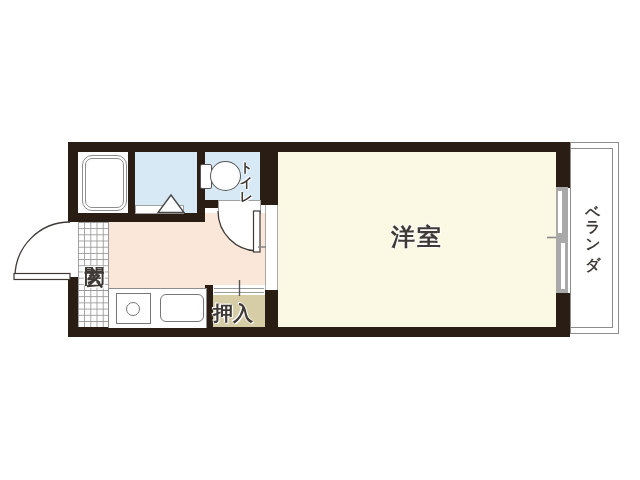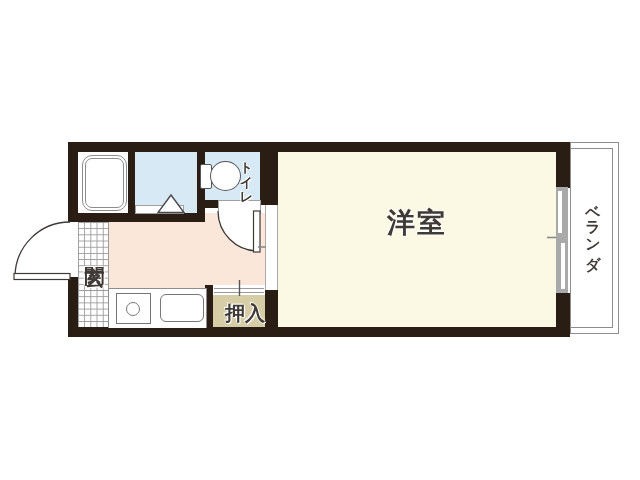--- a/index.html
+++ b/index.html
@@ -92,17 +92,17 @@
     <polygon points="171,195 158,212.5 184,212.5" fill="#fcfdfe" stroke="#4a4a4a" stroke-width="1.4"></polygon>
     <line x1="547" y1="237.5" x2="556" y2="237.5" stroke="#8a8a8a" stroke-width="1.6"></line>
     <line x1="258" y1="247" x2="266" y2="247" stroke="#8a8a8a" stroke-width="1.6"></line>
     <line x1="214" y1="288.5" x2="264" y2="288.5" stroke="#9a9a9a" stroke-width="1"></line>
     <line x1="214" y1="292.5" x2="264" y2="292.5" stroke="#9a9a9a" stroke-width="1"></line>
     <line x1="239.5" y1="280" x2="239.5" y2="296" stroke="#555" stroke-width="1.4"></line>
   </svg>
 
   <div class="label vtext" style="left:237px;top:153px;height:50px;font-size:13px;letter-spacing:0;">トイレ</div>
   <div class="label vtext" style="left:82px;top:250px;height:66px;font-size:20px;letter-spacing:0;">玄関</div>
-  <div class="label" style="left:213px;top:300px;width:52px;text-align:right;font-size:20px;letter-spacing:0;">押入</div>
-  <div class="label" style="left:278px;top:204px;width:278px;text-align:center;font-size:28px;letter-spacing:2px;">洋室</div>
+  <div class="label" style="left:213px;top:300px;width:52px;text-align:left;font-size:20px;letter-spacing:0;">押入</div>
+  <div class="label" style="left:278px;top:221px;width:278px;text-align:center;font-size:24px;letter-spacing:2px;">洋室</div>
   <div class="label vtext" style="left:583px;top:194px;height:96px;font-size:15px;letter-spacing:0;text-shadow:none;">ベランダ</div>
 
 </div>
 
 </body></html>

